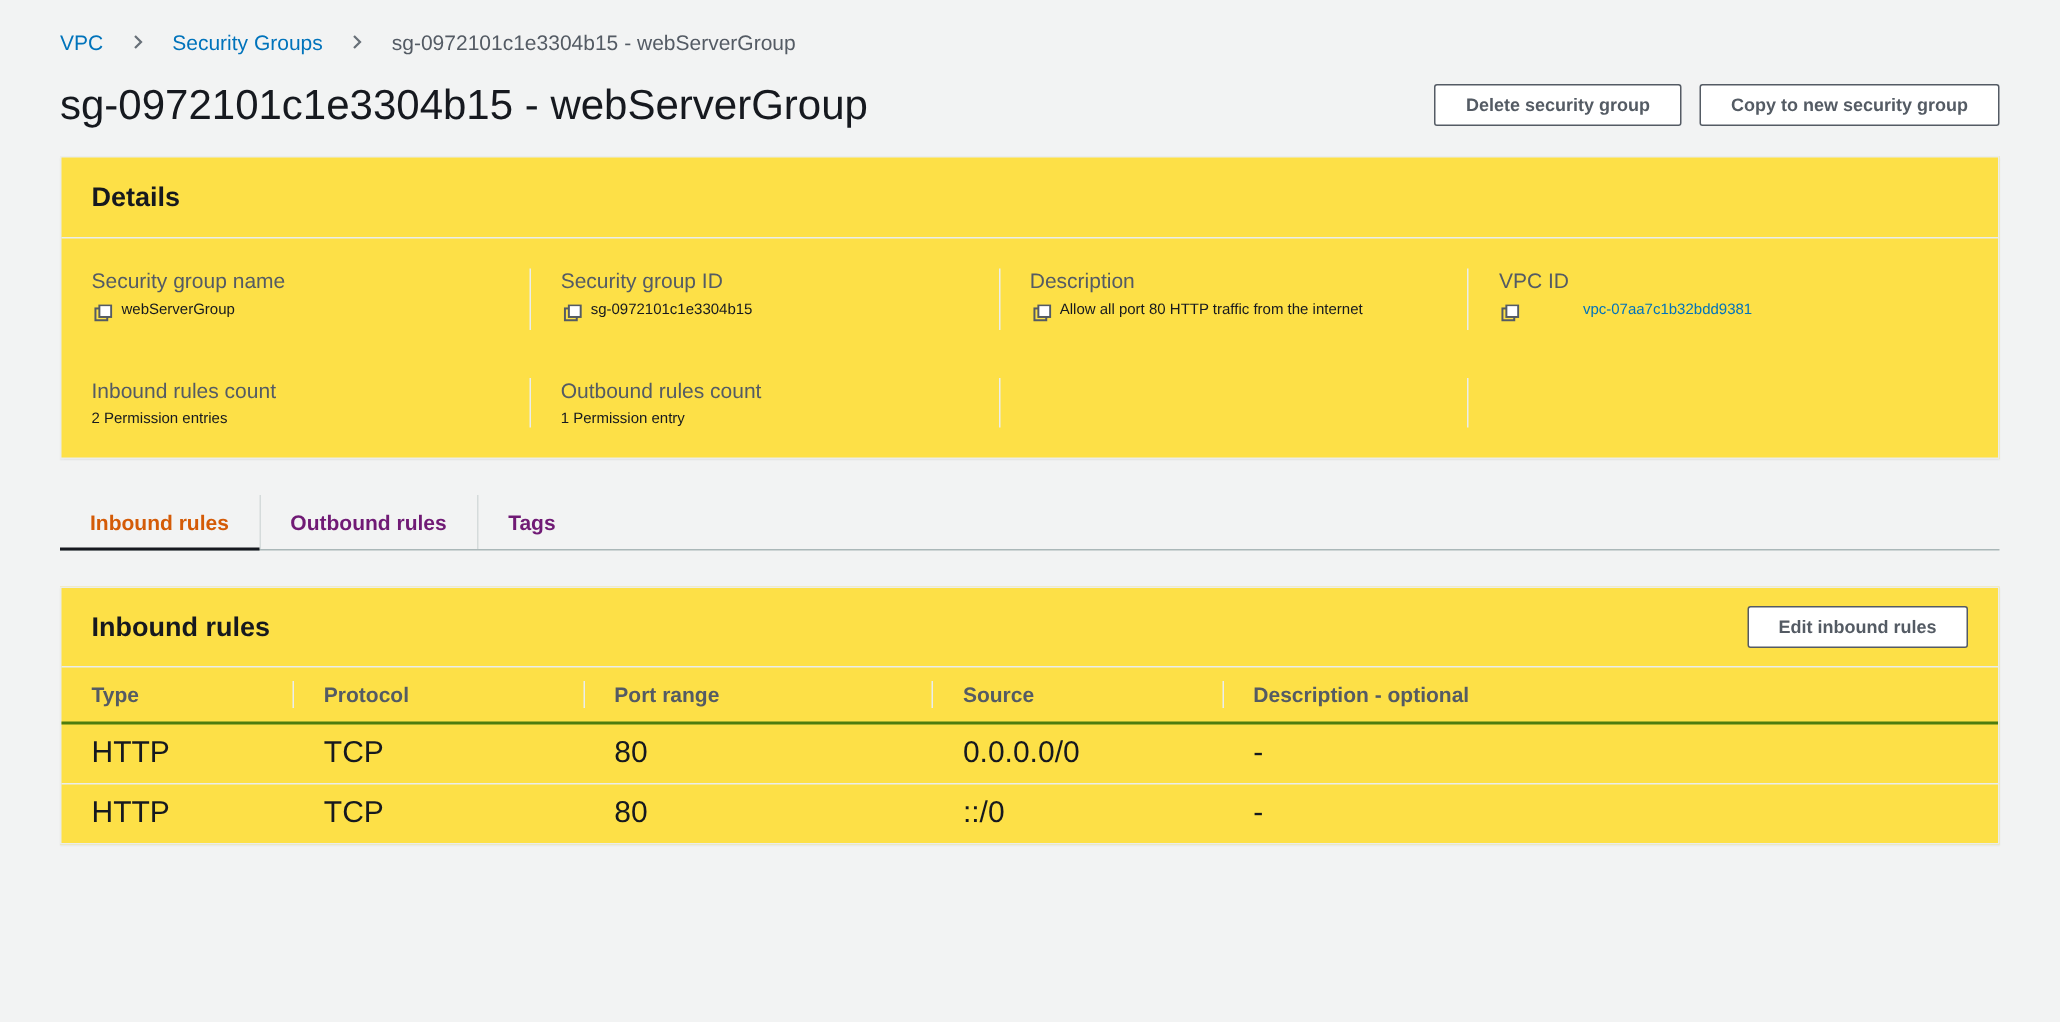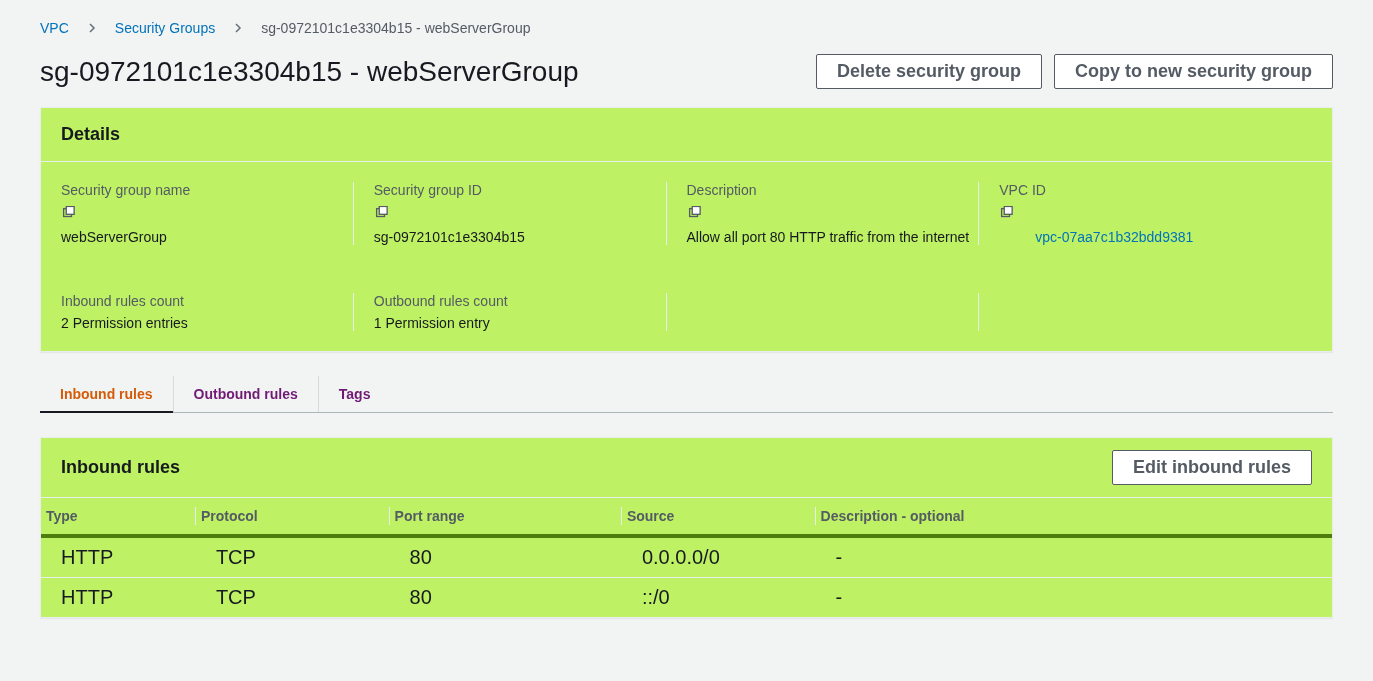--- a/index.html
+++ b/index.html
@@ -27,27 +27,27 @@
       align-items: center;
       margin-bottom: 18px;
     }
     .page-title { font-size: 28px; font-weight: 400; color: #16191f; }
     .header-actions { display: flex; gap: 12px; }
     .btn {
       background: #fff;
       border: 1px solid #545b64;
       border-radius: 2px;
       padding: 6px 20px;
-      font-size: 18px;
+      font-size: 12px;
       font-weight: 700;
       color: #545b64;
       cursor: pointer;
     }
     .panel {
-      background: #bef264;
+      background: #fde047;
       border: 1px solid #eaeded;
       box-shadow: 0 1px 1px rgba(0,0,0,0.05);
       margin-bottom: 24px;
     }
     .panel-header {
       padding: 16px 20px;
       font-size: 18px;
       font-weight: 700;
       border-bottom: 1px solid #eaeded;
     }
@@ -56,34 +56,34 @@
       justify-content: space-between;
       align-items: center;
       padding: 12px 20px;
       border-bottom: 1px solid #eaeded;
     }
     .panel-header-row h2 { font-size: 18px; font-weight: 700; }
     .details-grid {
       display: grid;
       grid-template-columns: 1fr 1fr 1fr 1fr;
       padding: 20px;
-      row-gap: 48px;
+      row-gap: 32px;
     }
     .detail-cell { padding-right: 20px; position: relative; }
     .detail-cell:not(:nth-child(4n))::after {
       content: "";
       position: absolute;
       right: 20px;
       top: 0;
       bottom: 0;
       width: 1px;
       background: #eaeded;
     }
     .detail-label { color: #545b64; font-size: 14px; margin-bottom: 6px; }
-    .detail-value { font-size: 14px; color: #16191f; display: flex; align-items: flex-start; gap: 6px; flex-direction: column; }
+    .detail-value { font-size: 10px; color: #16191f; display: flex; align-items: flex-start; gap: 6px; }
     .detail-value a { color: #0073bb; text-decoration: none; margin-left: 36px; }
     .copy-icon { flex-shrink: 0; margin-top: 2px; cursor: pointer; }
     .tabs {
       display: flex;
       border-bottom: 1px solid #aab7b8;
       margin-bottom: 24px;
     }
     .tab {
       padding: 10px 20px;
       font-size: 14px;
@@ -101,22 +101,22 @@
       left: 0; right: 0; bottom: -1px;
       height: 2px;
       background: #16191f;
     }
     .table { width: 100%; border-collapse: collapse; }
     .table th {
       text-align: left;
       font-weight: 700;
       font-size: 14px;
       color: #545b64;
-      padding: 10px 5px;
-      border-bottom: 4px solid #4d7c0f;
+      padding: 10px 20px;
+      border-bottom: 2px solid #4d7c0f;
       position: relative;
     }
     .table th:not(:last-child)::after {
       content: "";
       position: absolute;
       right: 0;
       top: 25%;
       bottom: 25%;
       width: 1px;
       background: #eaeded;

